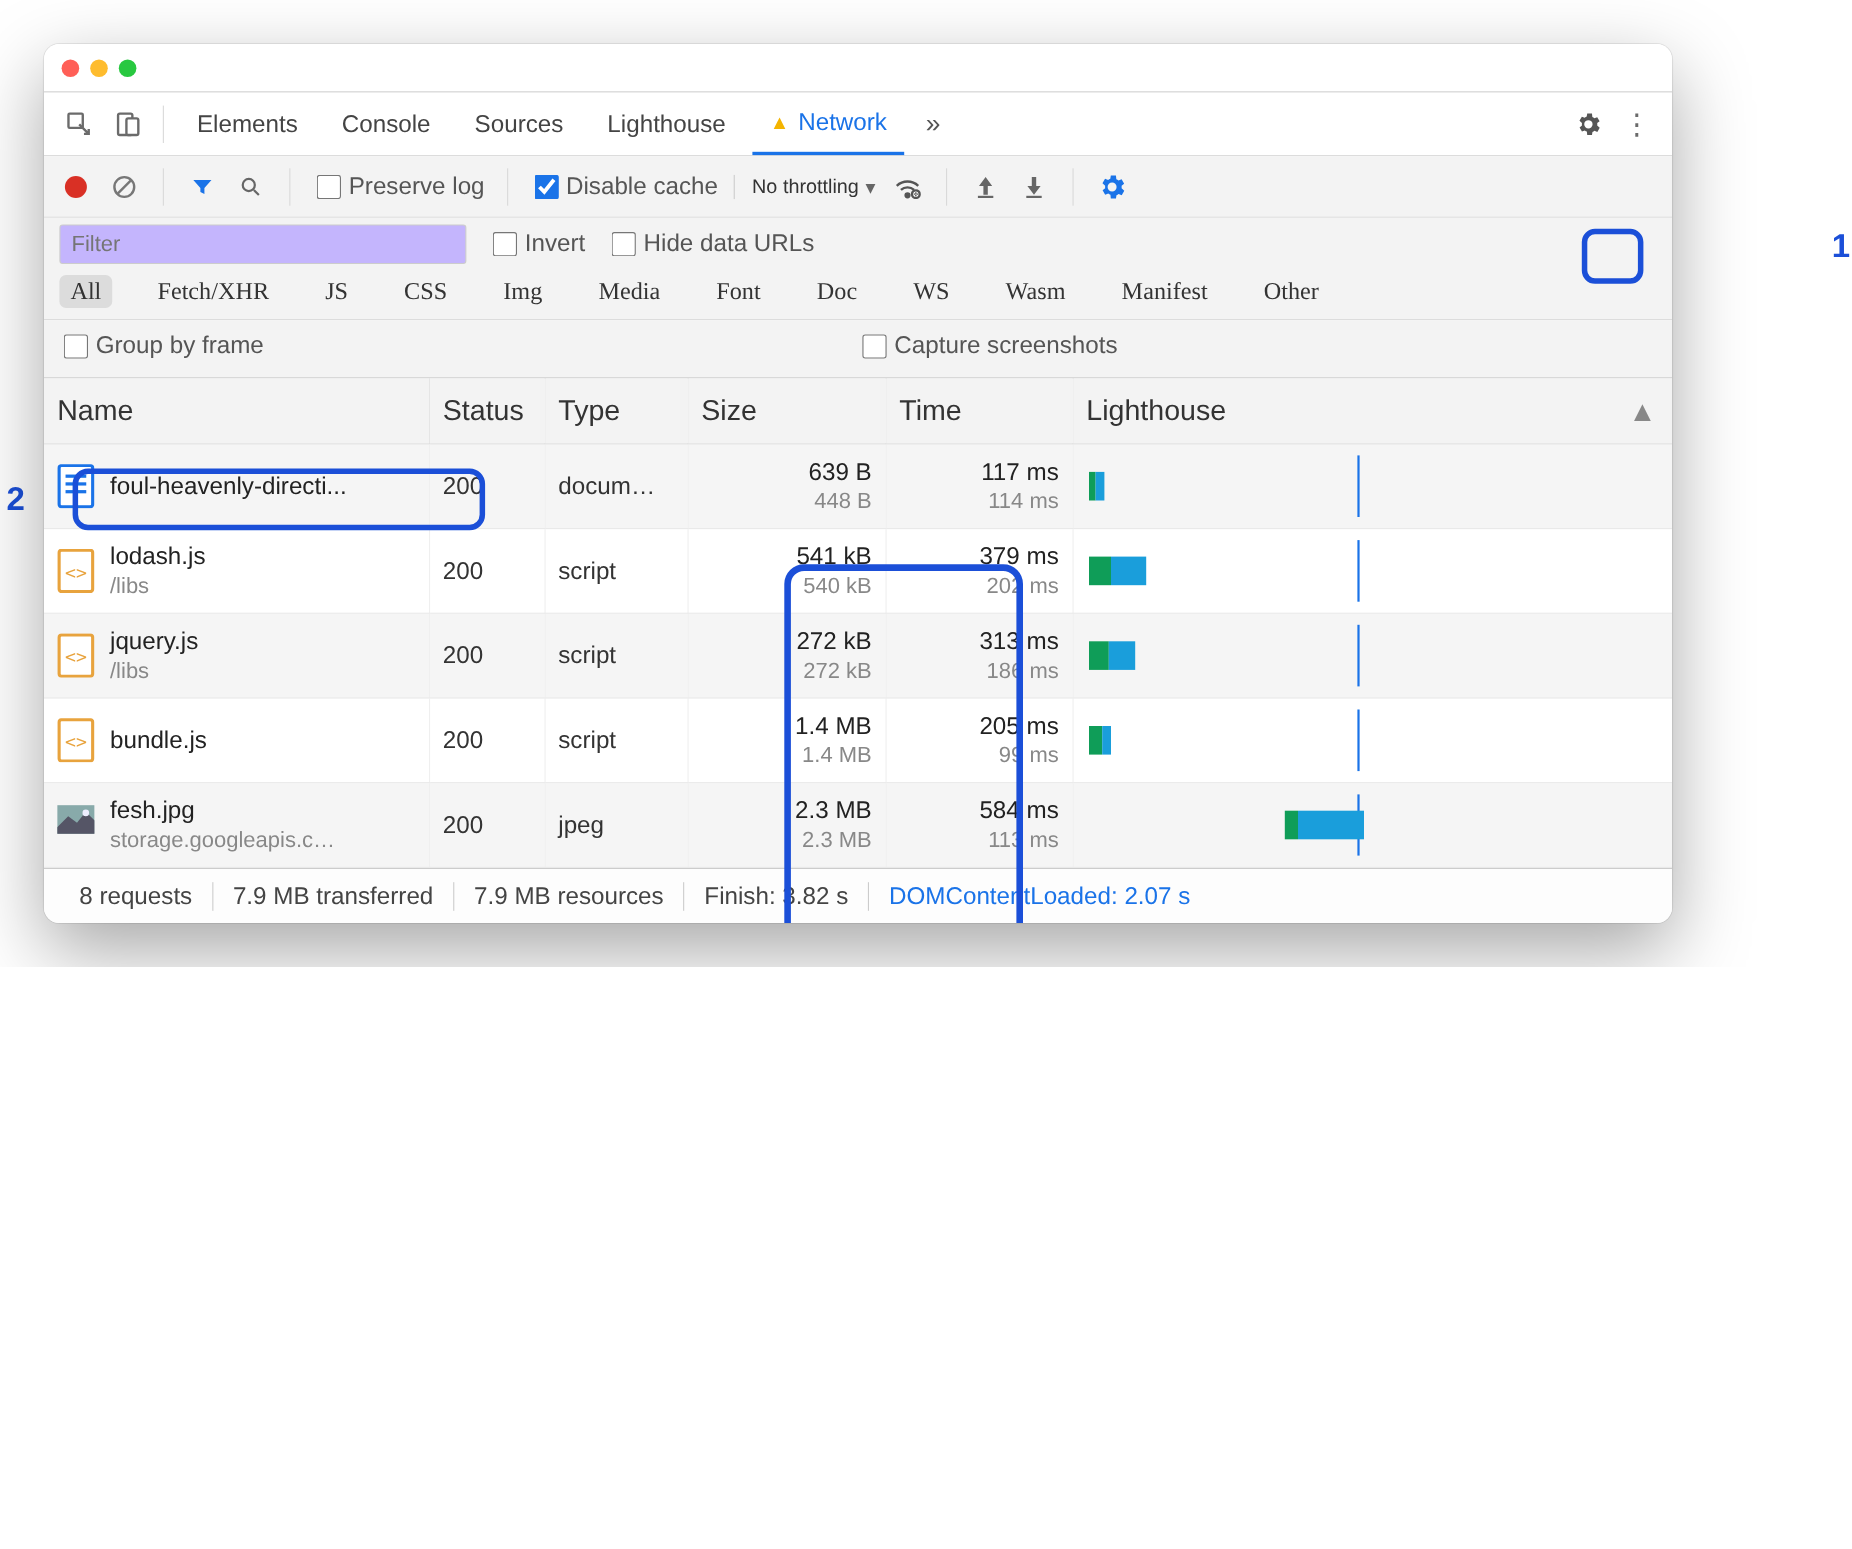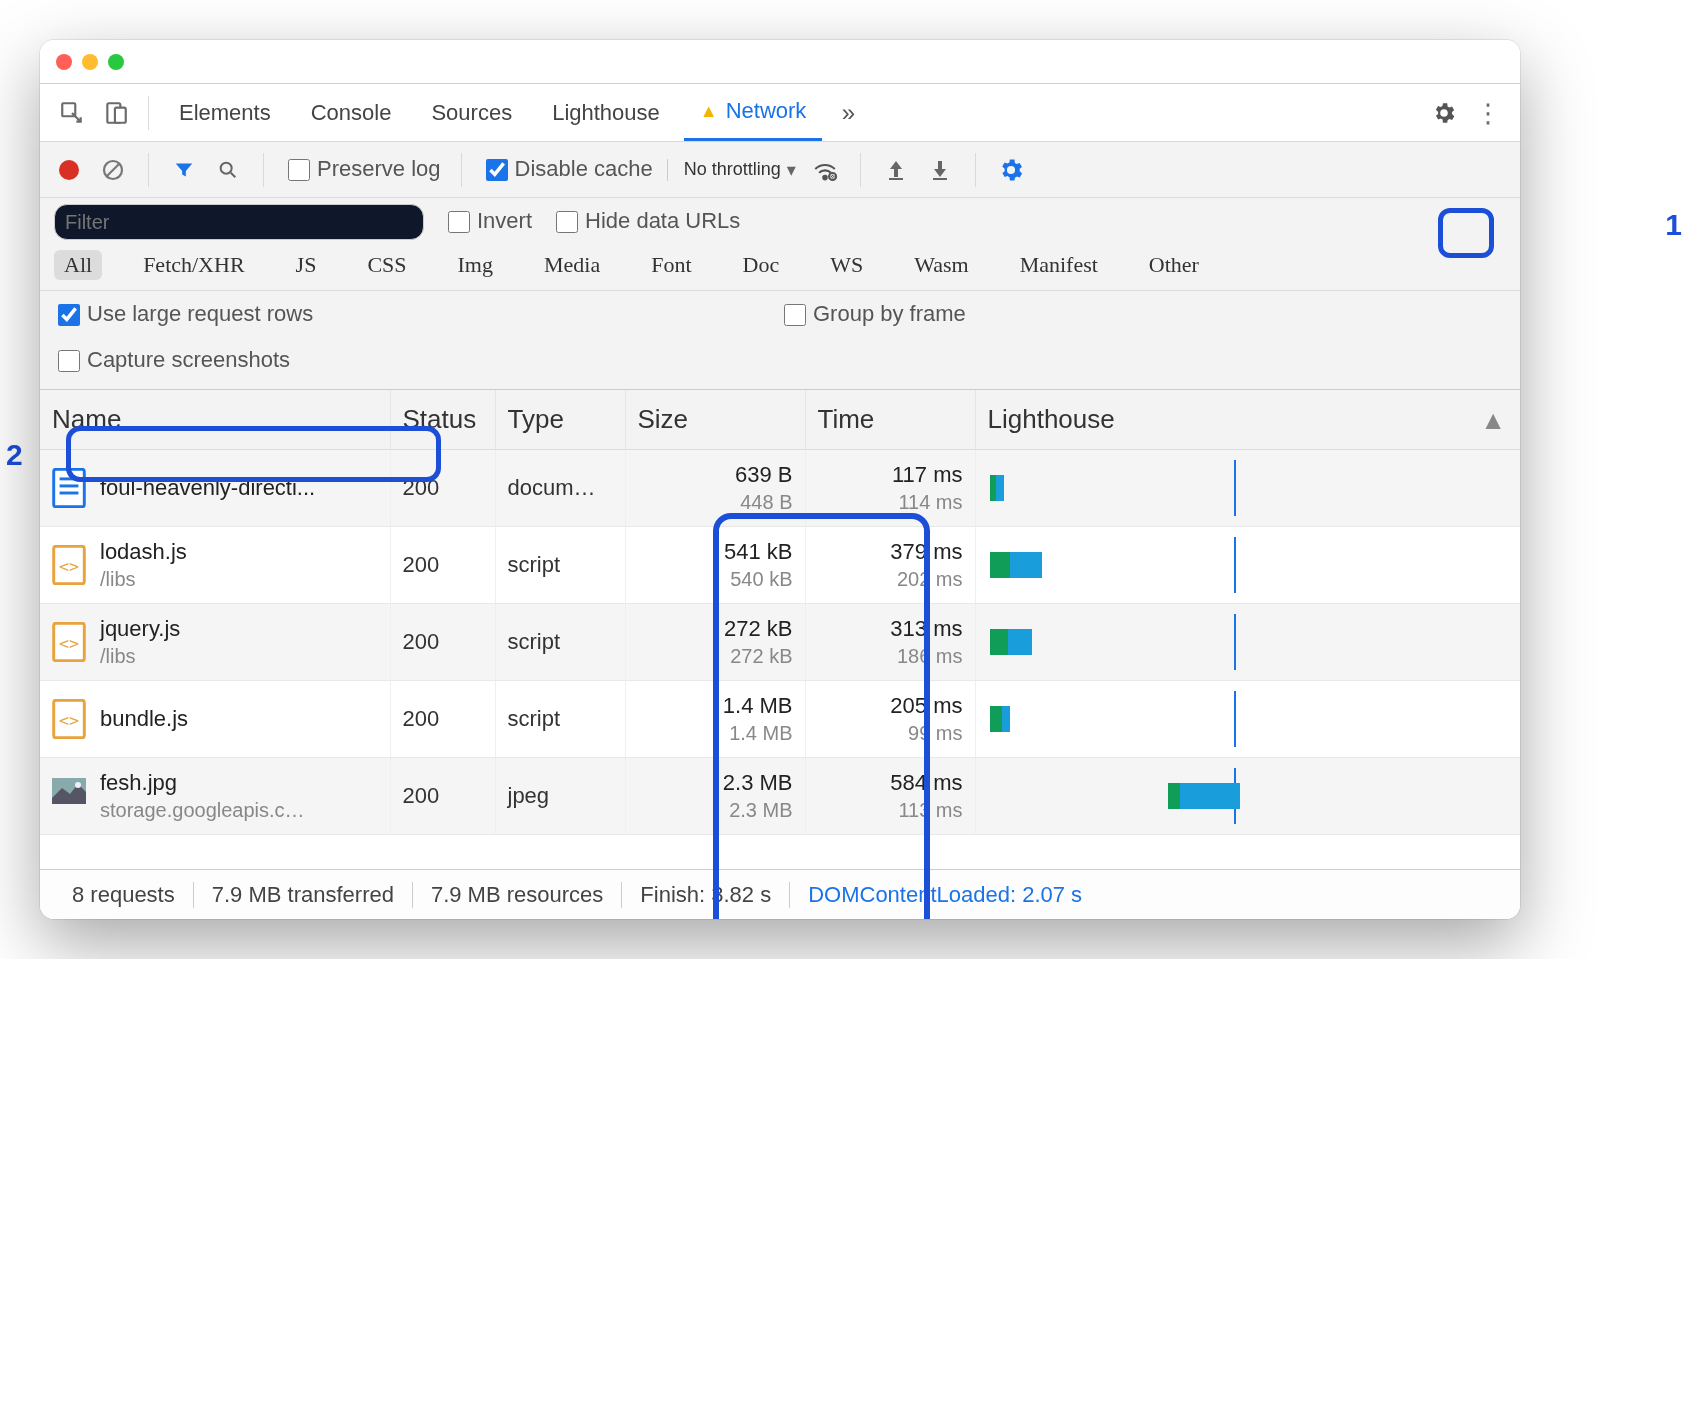--- a/index.html
+++ b/index.html
@@ -44,21 +44,21 @@
   .toolbar { display:flex; align-items:center; height:56px; padding:0 14px; gap:14px; background:#f3f3f3; border-bottom:1px solid #dcdcdc; }
   .rec { width:20px; height:20px; border-radius:50%; background:#d93025; }
   .toolbar .icon-btn { width:30px; height:30px; display:flex; align-items:center; justify-content:center; color:#555; }
   .cb-wrap { display:flex; gap:4px; font-size:22px; color:#555; }
   input[type=checkbox] { width:22px; height:22px; accent-color:#1a73e8; }
   .select-wrap { display:flex; align-items:center; gap:6px; border-left:1px solid #ccc; padding-left:16px; }
   .caret { color:#666; }
   
   .filters { background:#f3f3f3; padding:6px 14px 10px; border-bottom:1px solid #dcdcdc; display:flex; flex-direction:column; gap:10px; }
   .filter-row1 { display:flex; align-items:center; gap:20px; }
-  .filter-input { width:370px; height:36px; background:#0f172a; border:1px solid #ccc; border-radius:13px; padding:0 10px; font-size:20px; color:#666; }
+  .filter-input { width:370px; height:36px; background:#c4b5fd; border:1px solid #ccc; border-radius:3px; padding:0 10px; font-size:20px; color:#666; }
   .chips { display:flex; gap:31px; align-items:flex-end; font-size:22px; color:#333; flex-wrap:wrap;font-family:Liberation Serif, serif; }
   .chip { padding:2px 10px; border-radius:6px; }
   .chip.active { background:#dcdcdc; }
   .filter-row3 { display:flex; gap:30px; }
   
   .settings-row { background:#f3f3f3; padding:10px 14px 14px; border-bottom:1px solid #ccc; display:grid; grid-template-columns:1fr 1fr; row-gap:18px; }
   
   table { width:100%; border-collapse:collapse; }
   th { text-align:left; font-weight:400; font-size:26px; color:#333; padding:14px 12px; border-bottom:1px solid #ddd; border-right:1px solid #e5e5e5; background:#f3f3f3; position:relative; }
   th:last-child { border-right:none; }
@@ -71,21 +71,21 @@
   .primary { color:#222; }
   .secondary { color:#888; font-size:20px; }
   .stack { display:flex; flex-direction:column; line-height:1.3; }
   .right { text-align:right; }
   .wf-cell { position:relative; height:56px; }
   .wf-bar { position:absolute; top:50%; transform:translateY(-50%); height:26px; display:flex; }
   .wf-seg-g { background:#0f9d58; }
   .wf-seg-b { background:#1a9edb; }
   .wf-tick { position:absolute; top:0; bottom:0; width:2px; background:#1a73e8; }
   
-  .statusbar { display:flex; align-items:center; height:50px; padding:0 14px; gap:0; border-top:1px solid #ccc; background:#fdfdfd; font-size:22px;margin-top:34px; }
+  .statusbar { display:flex; align-items:center; height:50px; padding:0 14px; gap:0; border-top:1px solid #ccc; background:#fdfdfd; font-size:22px; }
   .sb-item { padding:0 18px; border-right:1px solid #ccc; color:#444; white-space:nowrap; }
   .sb-item:last-child { border-right:none; }
   .sb-blue { color:#1a73e8; }
   svg { display:block; }
 </style>
 </head>
 <body>
 
 <div class="frame">
 <div class="ann-1">1</div>
@@ -230,24 +230,20 @@
       <span class="chip">Font</span>
       <span class="chip">Doc</span>
       <span class="chip">WS</span>
       <span class="chip">Wasm</span>
       <span class="chip">Manifest</span>
       <span class="chip">Other</span>
     </div>
   </div>
 
   <div class="settings-row">
-    <label class="cb-wrap">
-          <input type="checkbox" checked="" style="">
-          <span>Use large request rows</span>
-        </label>
     <label class="cb-wrap">
           <input type="checkbox" style="">
           <span>Group by frame</span>
         </label>
     <label class="cb-wrap">
           <input type="checkbox" style="">
           <span>Capture screenshots</span>
         </label>
   </div>
 

